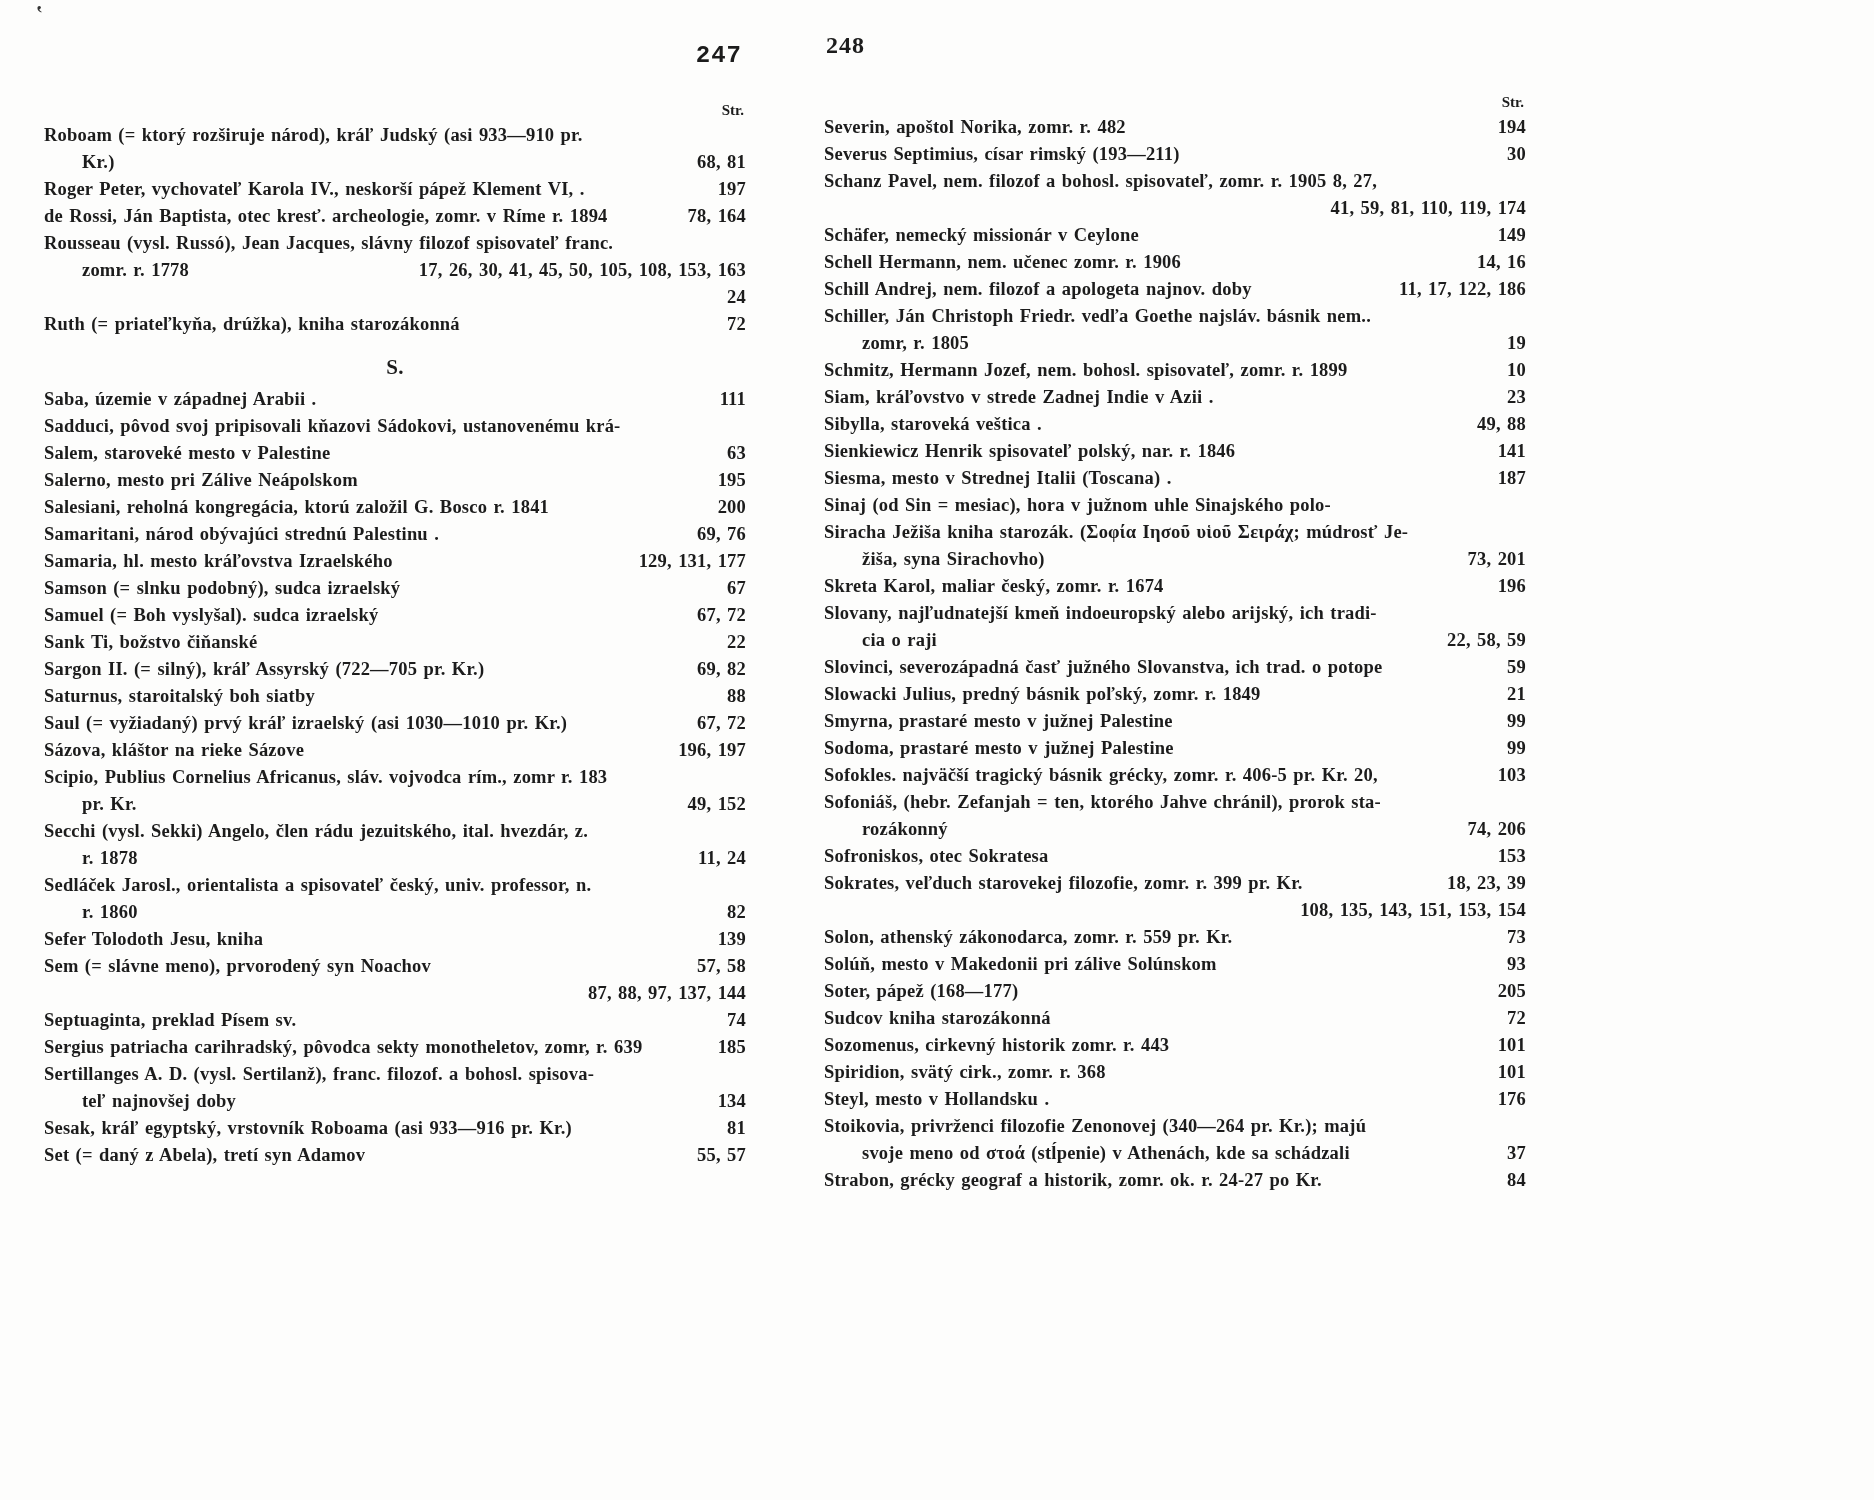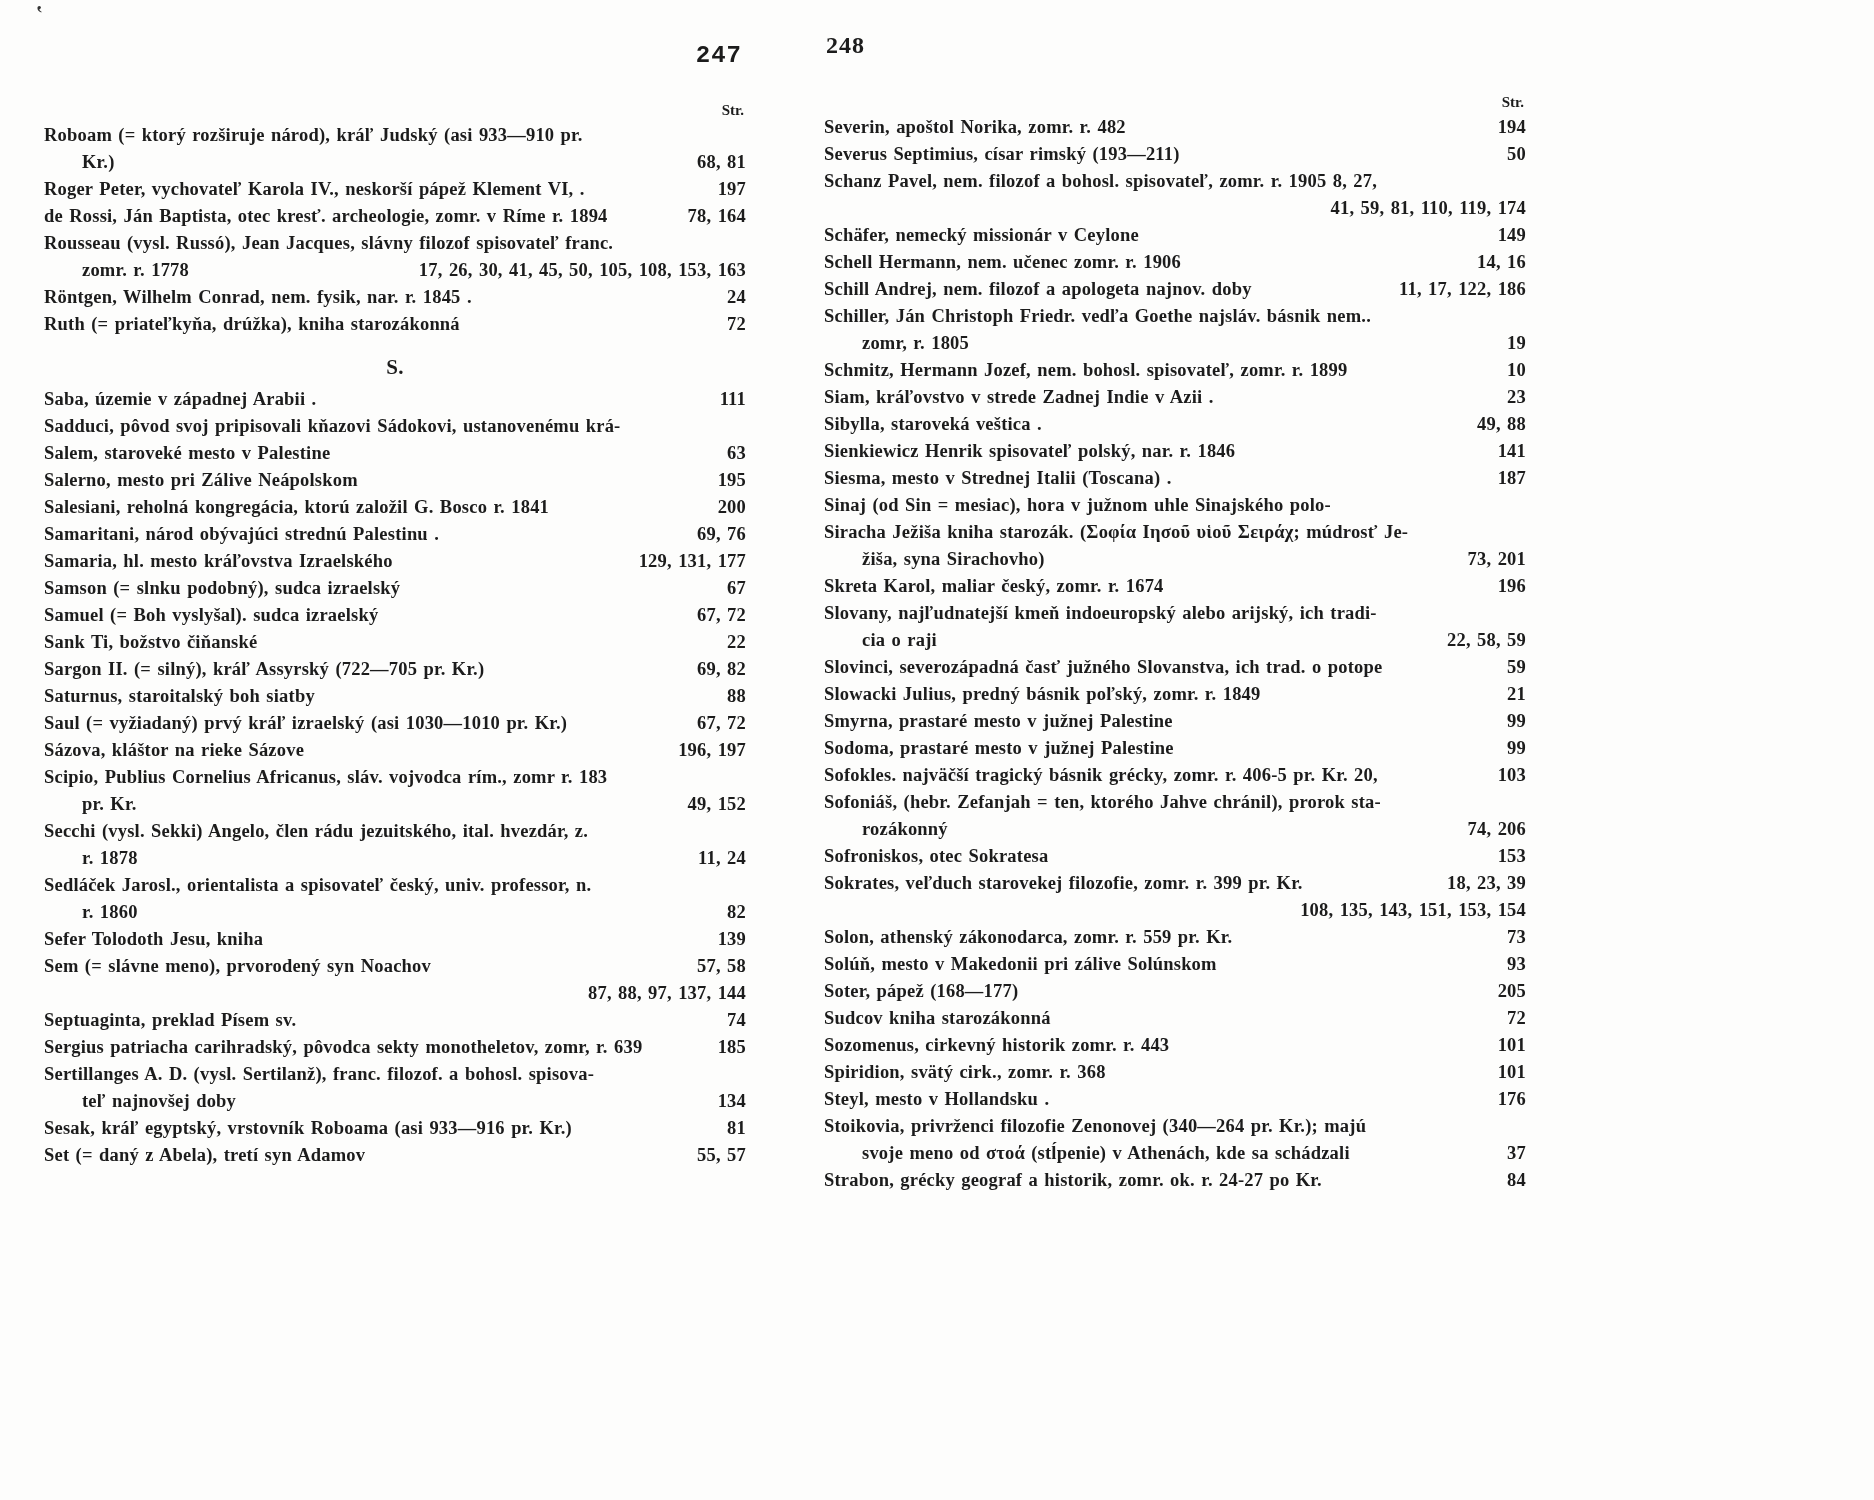--- a/index.html
+++ b/index.html
@@ -77,21 +77,20 @@
     <span class="t">Rousseau (vysl. Russó), Jean Jacques, slávny filozof spisovateľ franc.</span>
     <span class="p"></span>
   </div>
 
   <div class="line indent">
     <span class="t">zomr. r. 1778</span>
     <span class="p">17, 26, 30, 41, 45, 50, 105, 108, 153, 163</span>
   </div>
 
   <div class="line">
-    <span class="t">Röntgen, Wilhelm Conrad, nem. fysik, nar. r. 1845 .</span>
     <span class="p">24</span>
   </div>
 
   <div class="line">
     <span class="t">Ruth (= priateľkyňa, drúžka), kniha starozákonná</span>
     <span class="p">72</span>
   </div>
 
   <div class="line heading">
     <span class="t">S.</span>
@@ -251,21 +250,21 @@
     <div class="pagenum pagenum-right">248</div>
     <div class="strlabel strlabel-right">Str.</div>
     <div class="lines lines-right">
   <div class="line">
     <span class="t">Severin, apoštol Norika, zomr. r. 482</span>
     <span class="p">194</span>
   </div>
 
   <div class="line">
     <span class="t">Severus Septimius, císar rimský (193—211)</span>
-    <span class="p">50</span>
+    <span class="p">30</span>
   </div>
 
   <div class="line">
     <span class="t">Schanz Pavel, nem. filozof a bohosl. spisovateľ, zomr. r. 1905 8, 27,</span>
     <span class="p"></span>
   </div>
 
   <div class="line indent">
     <span class="t"></span>
     <span class="p">41, 59, 81, 110, 119, 174</span>

